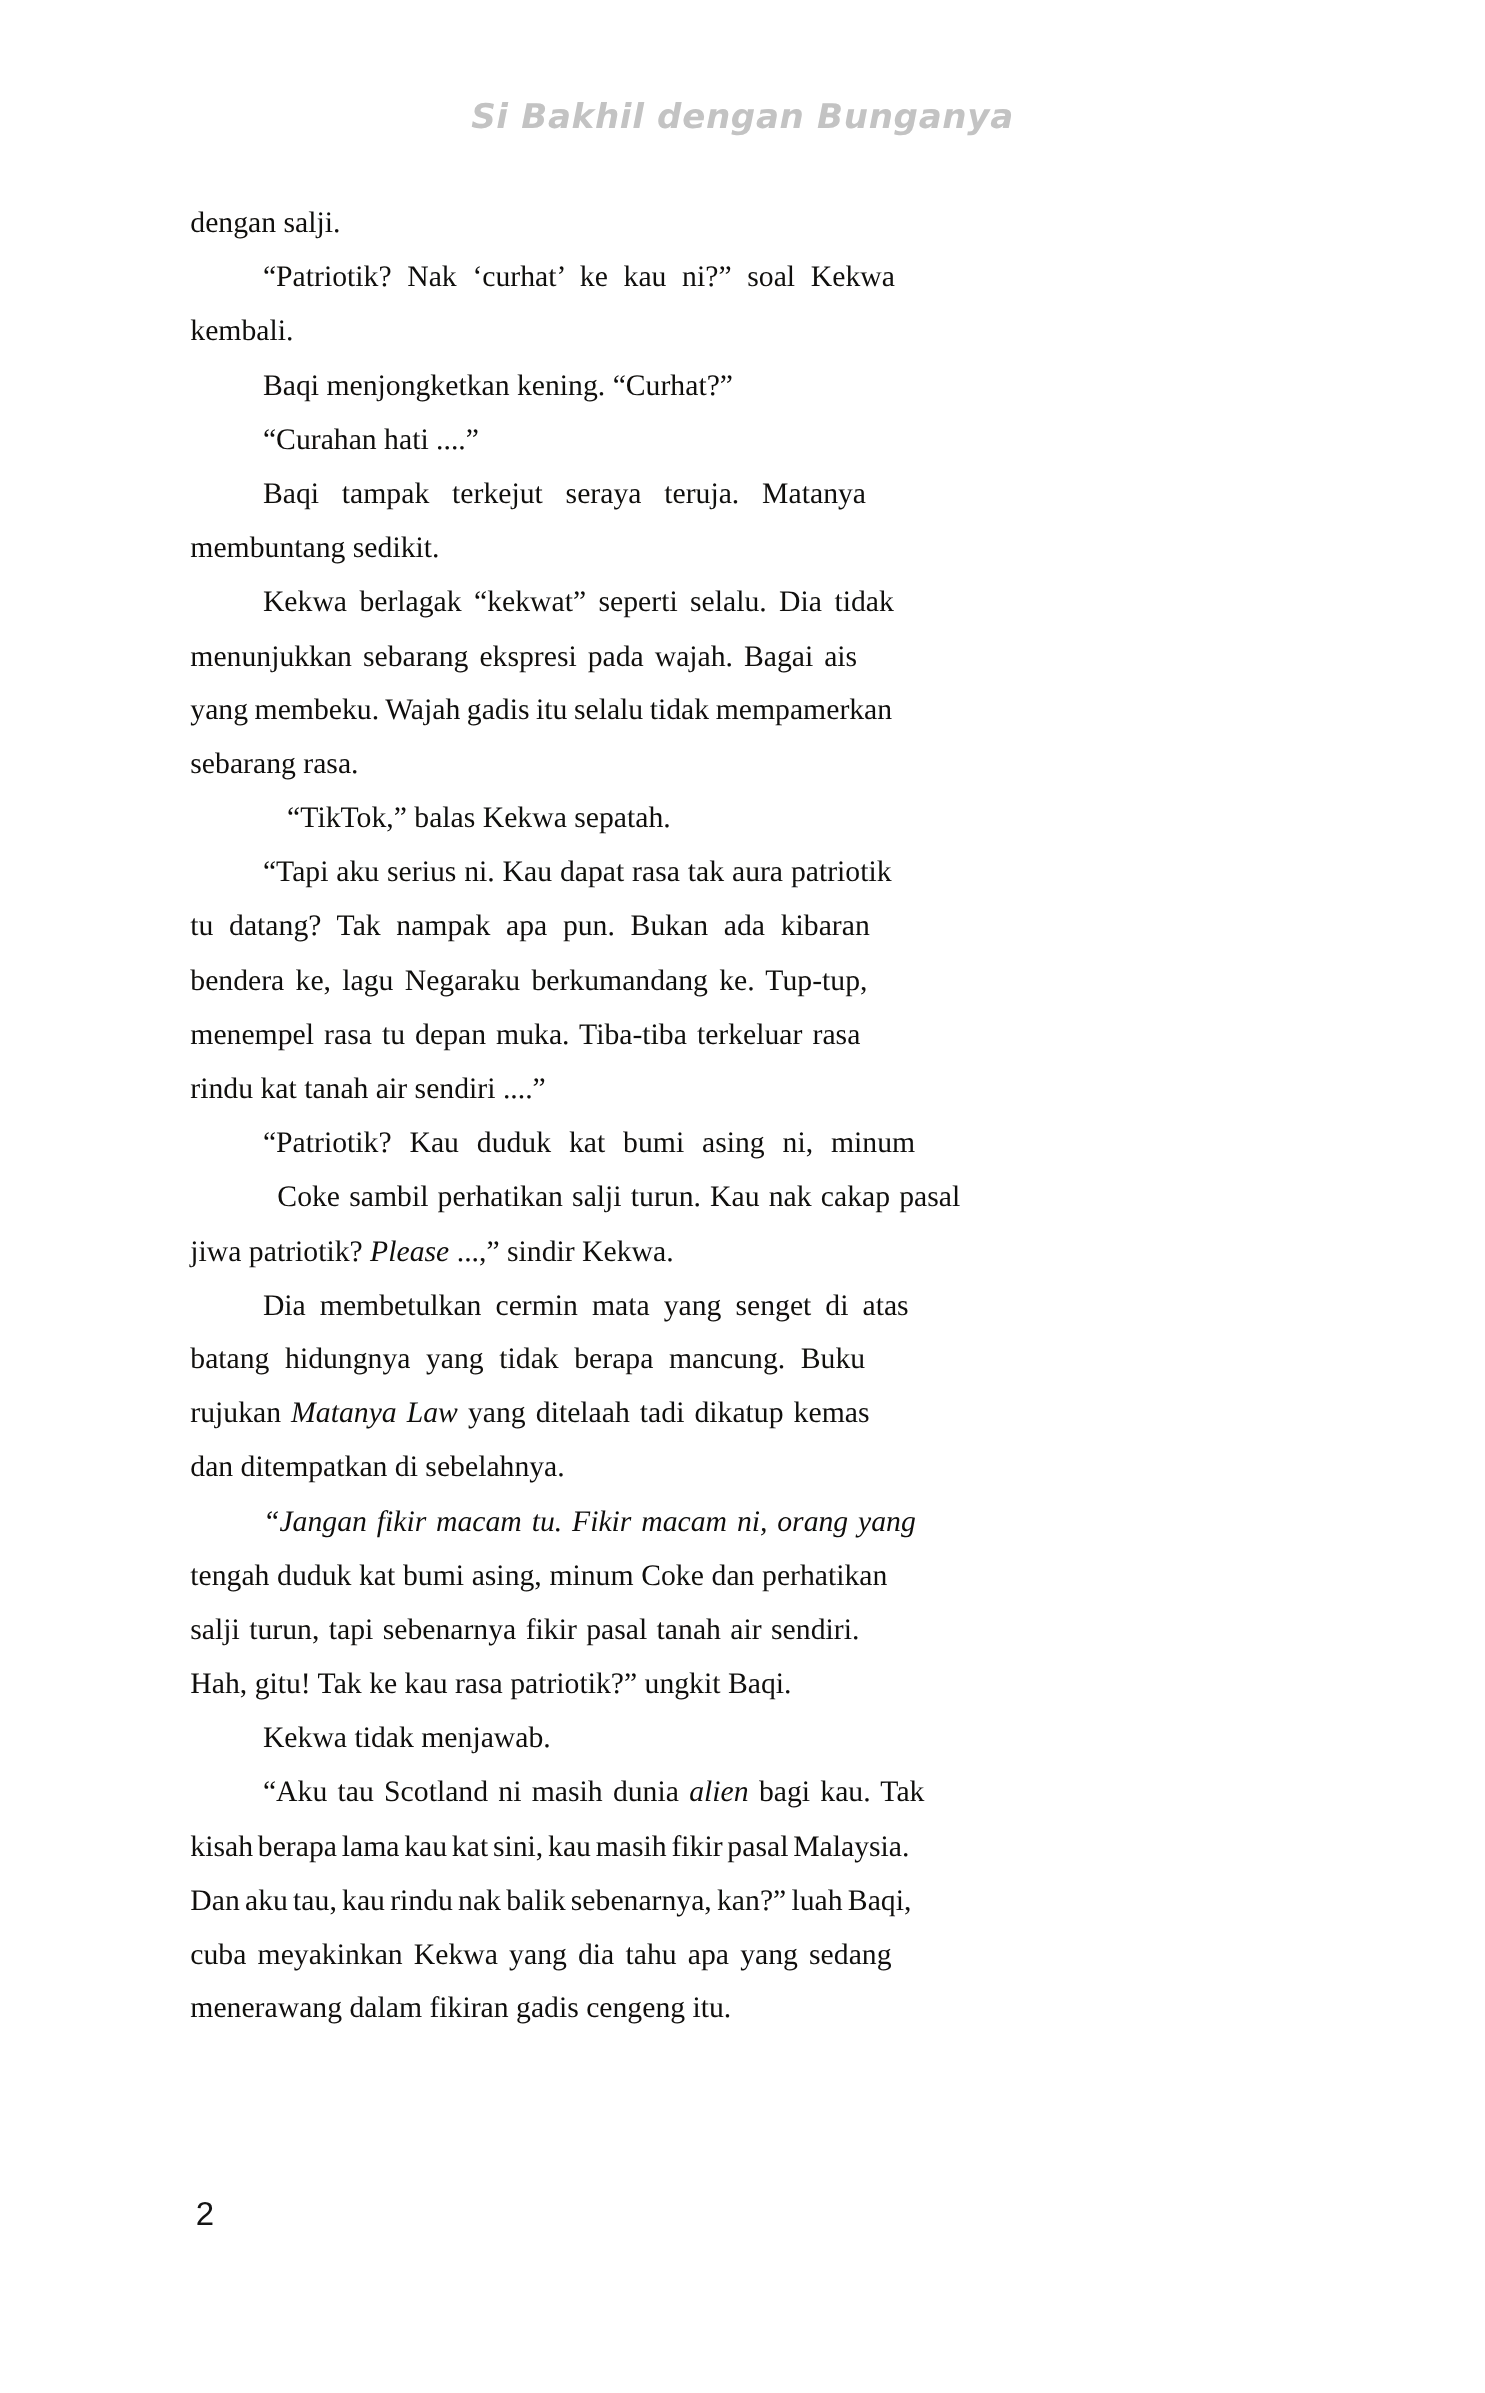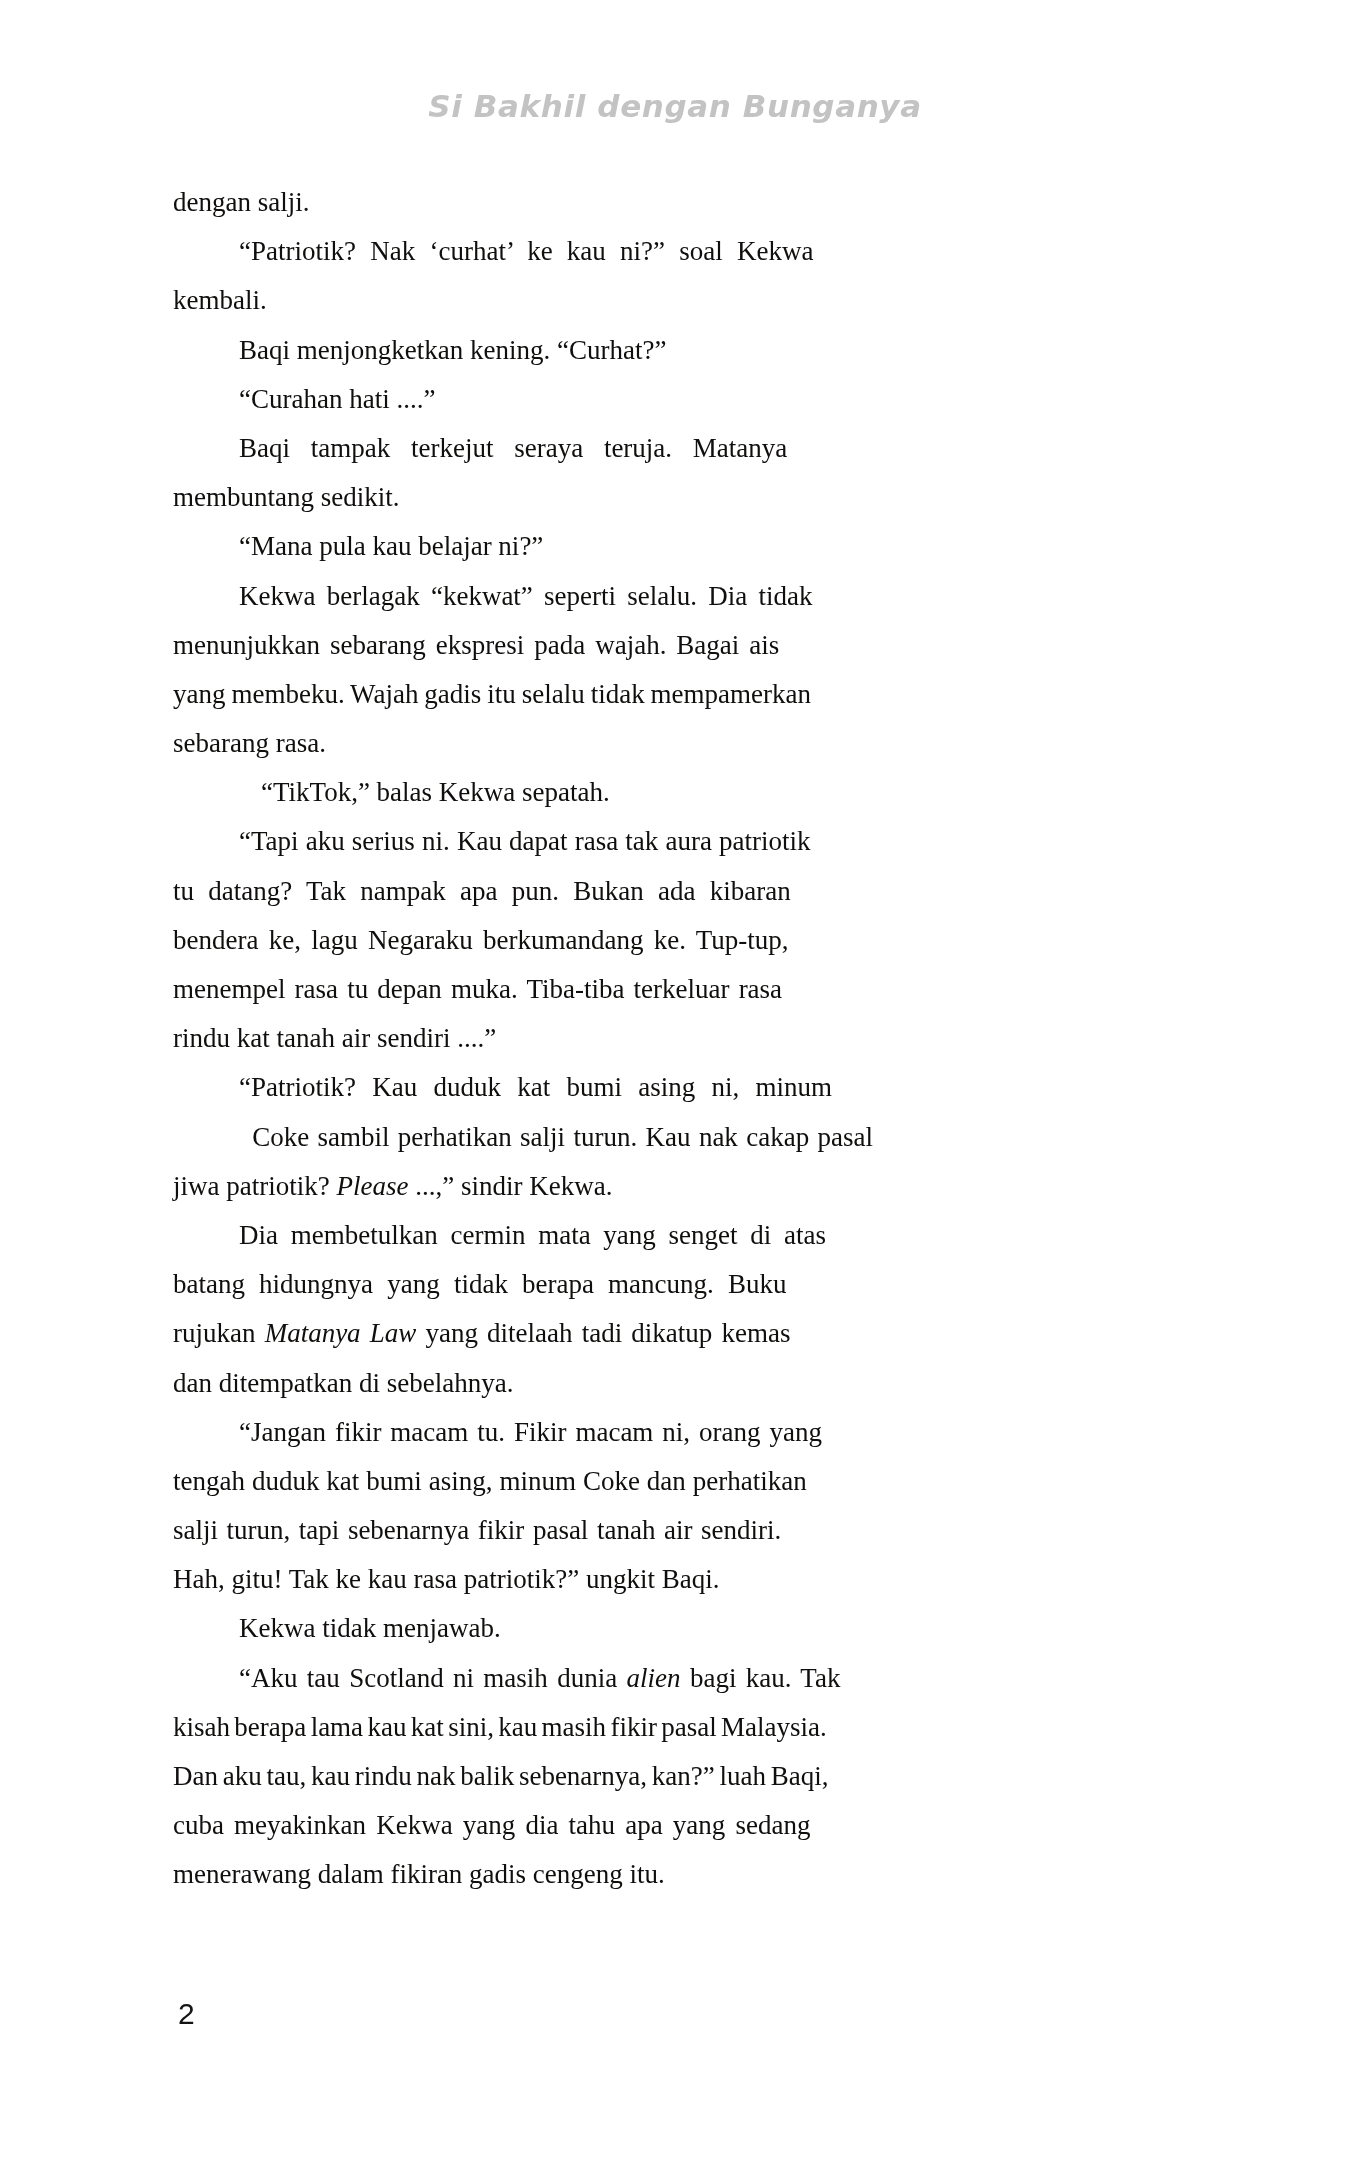--- a/index.html
+++ b/index.html
@@ -79,39 +79,38 @@
   <div class="running-header">Si Bakhil dengan Bunganya</div>
 
   <div class="text-block">
       <div class="ln" style="word-spacing: 0px; padding-left: 0px;">dengan salji.</div>
       <div class="ln" style="word-spacing: 7.5px; padding-left: 66px;">“Patriotik? Nak ‘curhat’ ke kau ni?” soal Kekwa</div>
       <div class="ln" style="word-spacing: 0px; padding-left: 0px;">kembali.</div>
       <div class="ln" style="word-spacing: 0px; padding-left: 66px;">Baqi menjongketkan kening. “Curhat?”</div>
       <div class="ln" style="word-spacing: 0px; padding-left: 66px;">“Curahan hati ....”</div>
       <div class="ln" style="word-spacing: 14px; padding-left: 66px;">Baqi tampak terkejut seraya teruja. Matanya</div>
       <div class="ln" style="word-spacing: 0px; padding-left: 0px;">membuntang sedikit.</div>
-      <div class="ln" style="word-spacing: 0px; padding-left: 66px;">“Mana pula kau belajar ni?”</div>
       <div class="ln" style="word-spacing: 4.5px; padding-left: 66px;">Kekwa berlagak “kekwat” seperti selalu. Dia tidak</div>
       <div class="ln" style="word-spacing: 3.2px; padding-left: 0px;">menunjukkan sebarang ekspresi pada wajah. Bagai ais</div>
       <div class="ln" style="word-spacing: -0.8px; padding-left: 0px;">yang membeku. Wajah gadis itu selalu tidak mempamerkan</div>
       <div class="ln" style="word-spacing: 0px; padding-left: 0px;">sebarang rasa.</div>
       <div class="ln" style="word-spacing: 0px; padding-left: 88px;">“TikTok,” balas Kekwa sepatah.</div>
       <div class="ln" style="word-spacing: 0.4px; padding-left: 66px;">“Tapi aku serius ni. Kau dapat rasa tak aura patriotik</div>
       <div class="ln" style="word-spacing: 7.5px; padding-left: 0px;">tu datang? Tak nampak apa pun. Bukan ada kibaran</div>
       <div class="ln" style="word-spacing: 3.5px; padding-left: 0px;">bendera ke, lagu Negaraku berkumandang ke. Tup-tup,</div>
       <div class="ln" style="word-spacing: 2.4px; padding-left: 0px;">menempel rasa tu depan muka. Tiba-tiba terkeluar rasa</div>
       <div class="ln" style="word-spacing: 0px; padding-left: 0px;">rindu kat tanah air sendiri ....”</div>
       <div class="ln" style="word-spacing: 9.5px; padding-left: 66px;">“Patriotik? Kau duduk kat bumi asing ni, minum</div>
       <div class="ln" style="word-spacing: 1.6px; padding-left: 0px; text-align: right;">Coke sambil perhatikan salji turun. Kau nak cakap pasal</div>
       <div class="ln" style="word-spacing: 0px; padding-left: 0px;">jiwa patriotik? <i>Please</i> ...,” sindir Kekwa.</div>
       <div class="ln" style="word-spacing: 6px; padding-left: 66px;">Dia membetulkan cermin mata yang senget di atas</div>
       <div class="ln" style="word-spacing: 7.4px; padding-left: 0px;">batang hidungnya yang tidak berapa mancung. Buku</div>
       <div class="ln" style="word-spacing: 2.4px; padding-left: 0px;">rujukan <i>Matanya Law</i> yang ditelaah tadi dikatup kemas</div>
       <div class="ln" style="word-spacing: 0px; padding-left: 0px;">dan ditempatkan di sebelahnya.</div>
-      <div class="ln" style="word-spacing: 2.2px; padding-left: 66px;">“Jangan fikir macam tu. Fikir macam ni, orang yang</div>
+      <div class="ln" style="word-spacing: 2.2px; padding-left: 66px; font-style: italic;">“Jangan fikir macam tu. Fikir macam ni, orang yang</div>
       <div class="ln" style="word-spacing: 0.2px; padding-left: 0px;">tengah duduk kat bumi asing, minum Coke dan perhatikan</div>
       <div class="ln" style="word-spacing: 1.8px; padding-left: 0px;">salji turun, tapi sebenarnya fikir pasal tanah air sendiri.</div>
       <div class="ln" style="word-spacing: 0px; padding-left: 0px;">Hah, gitu! Tak ke kau rasa patriotik?” ungkit Baqi.</div>
       <div class="ln" style="word-spacing: 0px; padding-left: 66px;">Kekwa tidak menjawab.</div>
       <div class="ln" style="word-spacing: 2.6px; padding-left: 66px;">“Aku tau Scotland ni masih dunia <i>alien</i> bagi kau. Tak</div>
       <div class="ln" style="word-spacing: -2.4px; padding-left: 0px;">kisah berapa lama kau kat sini, kau masih fikir pasal Malaysia.</div>
       <div class="ln" style="word-spacing: -2px; padding-left: 0px;">Dan aku tau, kau rindu nak balik sebenarnya, kan?” luah Baqi,</div>
       <div class="ln" style="word-spacing: 3.4px; padding-left: 0px;">cuba meyakinkan Kekwa yang dia tahu apa yang sedang</div>
       <div class="ln" style="word-spacing: 0px; padding-left: 0px;">menerawang dalam fikiran gadis cengeng itu.</div>
     </div>

